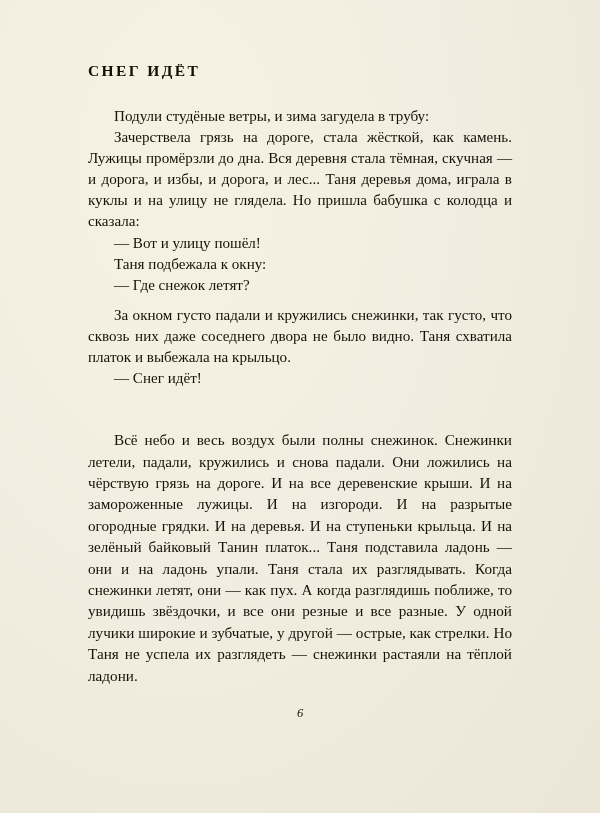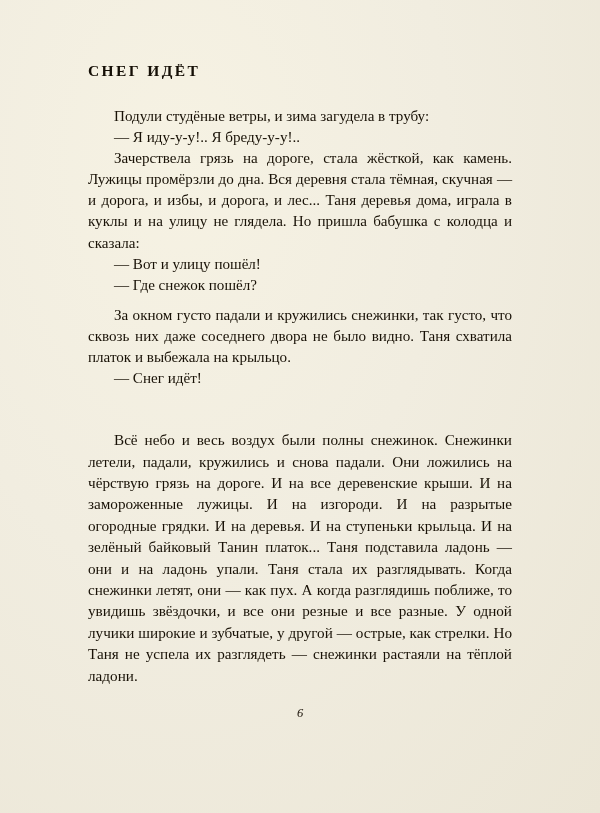--- a/index.html
+++ b/index.html
@@ -75,24 +75,24 @@
 <body>
 
 <div class="page">
 
   <div class="text-block">
 
     <h1 class="title">СНЕГ ИДЁТ</h1>
 
     <div class="para-group">
       <p class="indent">Подули студёные ветры, и зима загудела в трубу:</p>
-      <p class="dash">— Я иду-у-у!.. Я бреду-у-у!..</p>
       <p class="indent">Зачерствела грязь на дороге, стала жёсткой, как камень. Лужицы промёрзли до дна. Вся деревня стала тёмная, скучная — и дорога, и избы, и дорога, и лес... Таня деревья дома, играла в куклы и на улицу не глядела. Но пришла бабушка с колодца и сказала:</p>
       <p class="dash">— Вот и улицу пошёл!</p>
-      <p class="dash">— Где снежок пошёл?</p>
+      <p class="indent">Таня подбежала к окну:</p>
+      <p class="dash">— Где снежок летят?</p>
     </div>
 
     <div class="para-group blk">
       <p class="indent">За окном густо падали и кружились снежинки, так густо, что сквозь них даже соседнего двора не было видно. Таня схватила платок и выбежала на крыльцо.</p>
       <p class="dash">— Снег идёт!</p>
     </div>
 
     <div class="para-group blk sect2">
       <p class="indent">Всё небо и весь воздух были полны снежинок. Снежинки летели, падали, кружились и снова падали. Они ложились на чёрствую грязь на дороге. И на все деревенские крыши. И на замороженные лужицы. И на изгороди. И на разрытые огородные грядки. И на деревья. И на ступеньки крыльца. И на зелёный байковый Танин платок... Таня подставила ладонь — они и на ладонь упали. Таня стала их разглядывать. Когда снежинки летят, они — как пух. А когда разглядишь поближе, то увидишь звёздочки, и все они резные и все разные. У одной лучики широкие и зубчатые, у другой — острые, как стрелки. Но Таня не успела их разглядеть — снежинки растаяли на тёплой ладони.</p>
     </div>

